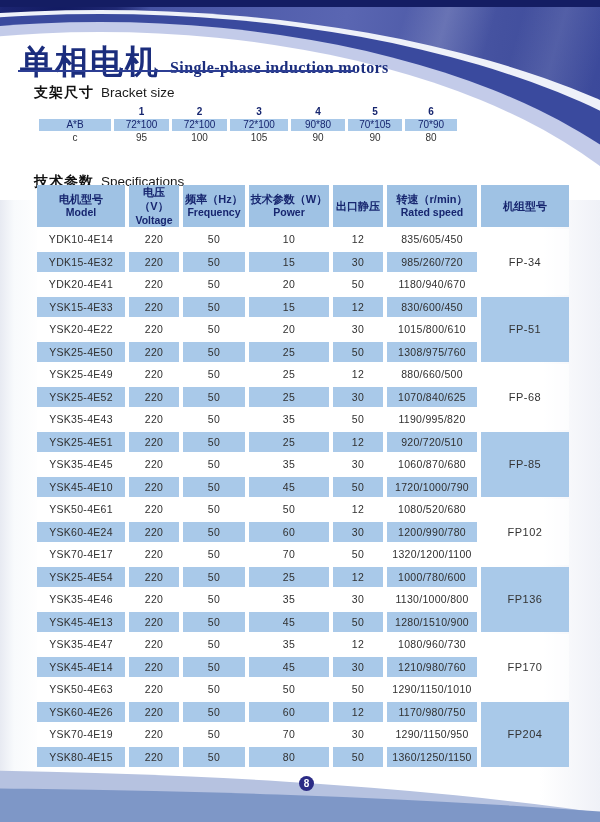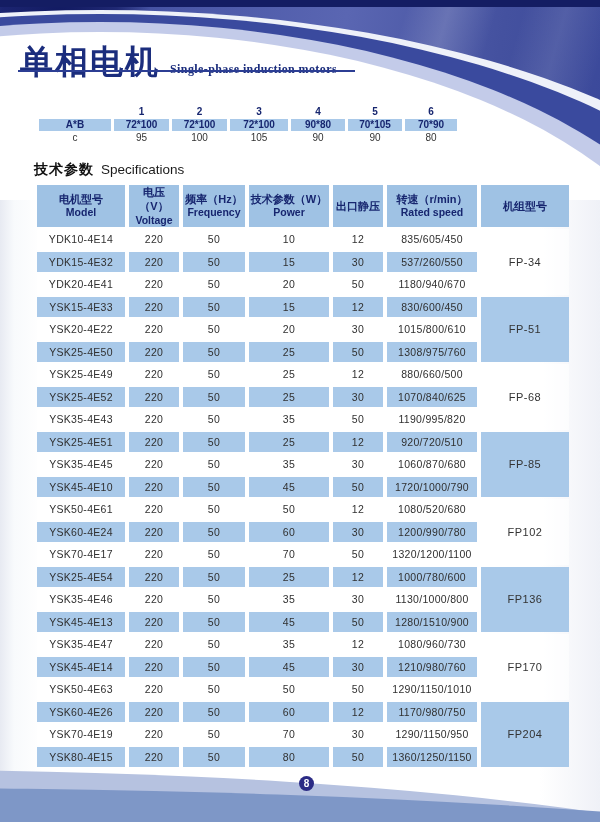--- a/index.html
+++ b/index.html
@@ -26,36 +26,36 @@
     background:linear-gradient(90deg,#f2f4f9 0%,#ffffff 20%,#ffffff 100%); z-index:7; }
 
   
   .deco-bottom { position:absolute; left:0; bottom:0; width:600px; height:70px; overflow:hidden; z-index:1; }
   .bot-arc1 { position:absolute; left:-1100px; top:18px; width:2000px; height:300px; border-radius:50%; background:#b6c2e0; }
   .bot-arc2 { position:absolute; left:-1400px; top:36px; width:2600px; height:300px; border-radius:50%; background:#7e97c7; }
 
   
   .title-row { position:absolute; left:20px; top:40px; z-index:10; white-space:nowrap; }
   .title-cn { font-family:"Liberation Serif","DejaVu Serif",serif; font-weight:bold; font-size:33px; color:#1b2d7d; letter-spacing:2px; }
-  .title-en { font-family:"Liberation Serif","DejaVu Serif",serif; font-weight:bold; font-size:12px; color:#1b2d7d; margin-left:10px; letter-spacing:0.4px; }
+  .title-en { font-family:"Liberation Serif","DejaVu Serif",serif; font-weight:bold; font-size:16px; color:#1b2d7d; margin-left:10px; letter-spacing:0.4px; }
   .title-rule { position:absolute; left:18px; top:70px; width:337px; height:2px; background:#2c3e94; z-index:10; }
 
   
   .sec-heading { position:absolute; z-index:10; white-space:nowrap; }
   .sec-cn { font-weight:bold; font-size:14px; color:#111111; letter-spacing:1px; }
   .sec-en { font-size:13.5px; color:#1a1a1a; margin-left:7px; }
   #bracket-heading { left:34px; top:83px; }
-  #specs-heading   { left:34px; top:160px; }
+  #specs-heading   { left:34px; top:172px; }
 
   
   #bracket-table { position:absolute; left:36px; top:105px; width:400px; z-index:10;
     border-collapse:separate; border-spacing:3px 1px; table-layout:fixed; font-size:10px; }
   #bracket-table th, #bracket-table td { height:12px; text-align:center; padding:0; line-height:12px; }
   #bracket-table th.num { color:#17266f; font-weight:600; }
-  #bracket-table tr.ab-row td { background:#a9c9e9; color:#17266f; font-weight:bold; }
+  #bracket-table tr.ab-row td { background:#a9c9e9; color:#17266f; font-weight:normal; }
   #bracket-table tr.c-row td { background:transparent; color:#333333; }
 
   
   #specs-table { position:absolute; left:33px; top:183px; width:540px; z-index:10;
     border-collapse:separate; border-spacing:4px 2px; table-layout:fixed; }
   #specs-table th { background:#9fc2e4; color:#17266f; font-weight:bold; height:36px;
     font-size:11px; line-height:1.3; padding:0 1px; vertical-align:middle; }
   #specs-table th .hen { font-size:10.5px; }
   #specs-table td { height:20.5px; text-align:center; vertical-align:middle;
     font-size:10.5px; color:#303030; letter-spacing:0.3px; padding:0; }
@@ -87,20 +87,23 @@
   <div class="deco-bottom">
     <div class="bot-arc1"></div>
     <div class="bot-arc2"></div>
   </div>
 
   <div class="title-row">
     <span class="title-cn">单相电机</span><span class="title-en">Single-phase induction motors</span>
   </div>
   <div class="title-rule"></div>
 
+  <div class="sec-heading" id="bracket-heading">
+    <span class="sec-cn">支架尺寸</span><span class="sec-en">Bracket size</span>
+  </div>
   <table id="bracket-table">
       <colgroup>
         <col style="width: 72px;">
         <col style="width: 55px;">
         <col style="width: 55px;">
         <col style="width: 58px;">
         <col style="width: 54px;">
         <col style="width: 54px;">
         <col style="width: 52px;">
       </colgroup>
@@ -185,21 +188,21 @@
           <td>12</td>
           <td>835/605/450</td>
           <td class="c-group" rowspan="3">FP-34</td>
         </tr>
         <tr class="r-blue">
           <td>YDK15-4E32</td>
           <td>220</td>
           <td>50</td>
           <td>15</td>
           <td>30</td>
-          <td>537/260/550</td>
+          <td>985/260/720</td>
         </tr>
         <tr class="r-white">
           <td>YDK20-4E41</td>
           <td>220</td>
           <td>50</td>
           <td>20</td>
           <td>50</td>
           <td>1180/940/670</td>
         </tr>
         <tr class="r-blue">

